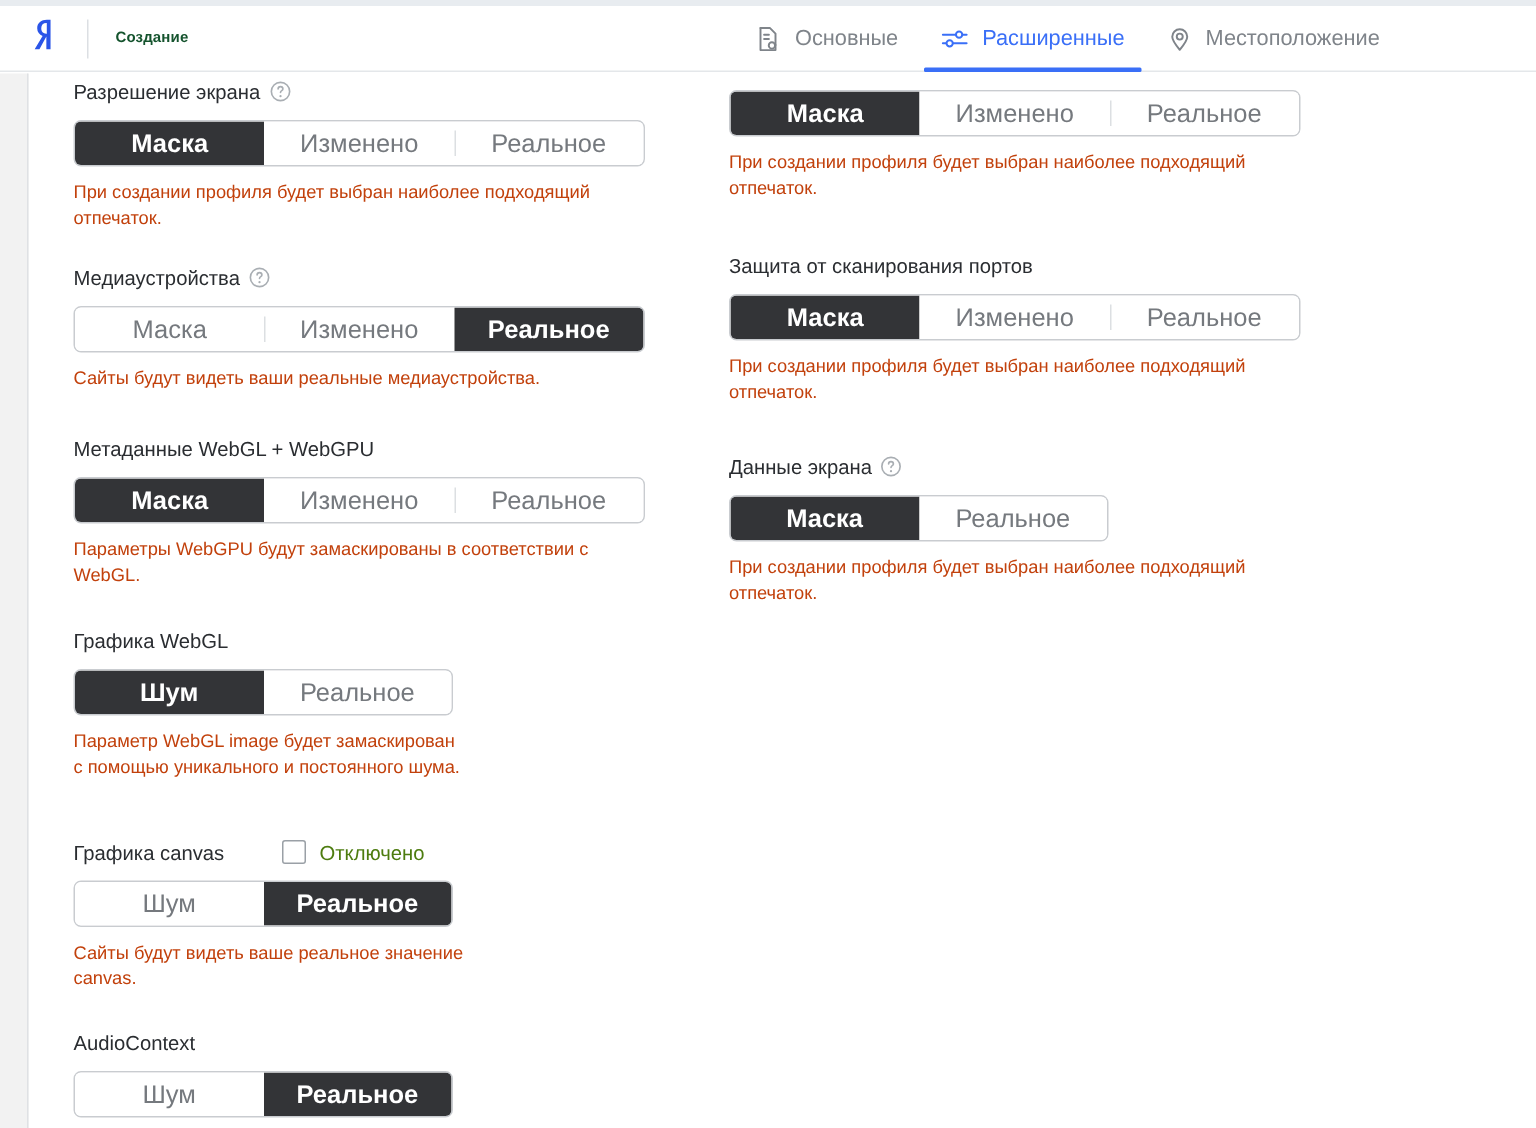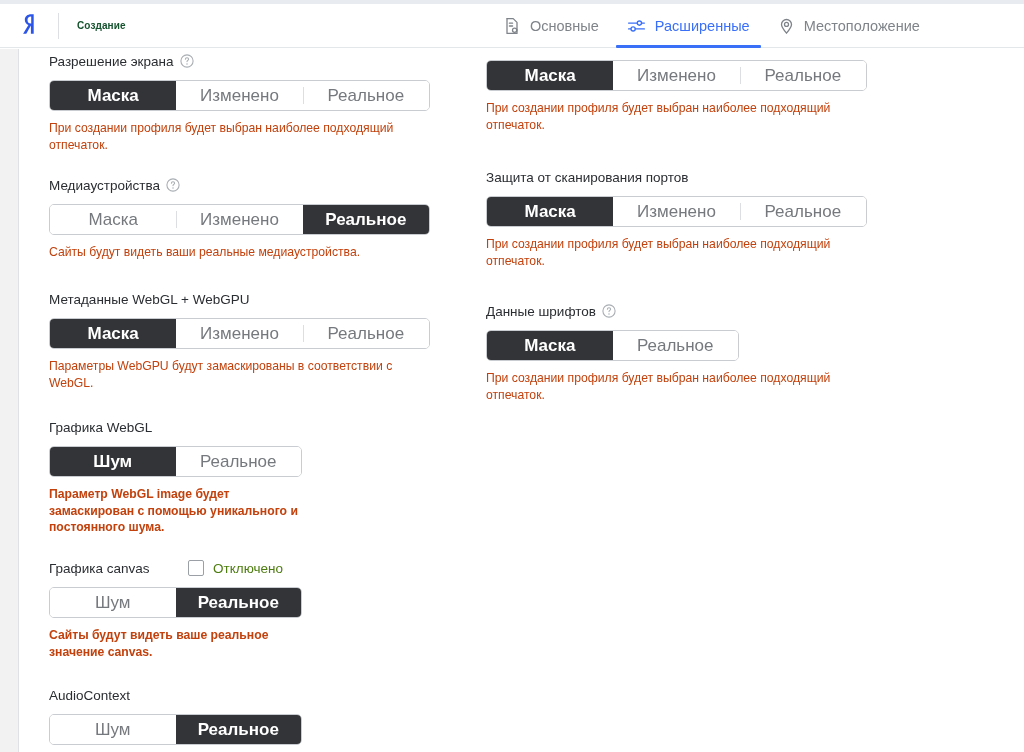--- a/index.html
+++ b/index.html
@@ -208,21 +208,21 @@
   .seg-opt.sel + .seg-opt::before,
   .seg-opt.sel::before { background: transparent; }
 
   .desc {
     margin-top: 9px;
     font-size: 12.2px;
     line-height: 16.5px;
     color: #c2410c;
     max-width: 380px;
   }
-  .desc.narrow { max-width: 262px; font-weight: bold; }
+  .desc.narrow { max-width: 262px; }
 </style>
 </head>
 <body>
 
 <div class="app">
 
   <div class="top-strip"></div>
 
   <div class="header">
 
@@ -378,21 +378,21 @@
           </div>
           <div class="seg seg-3">
             <div class="seg-opt sel">Маска</div>
             <div class="seg-opt">Изменено</div>
             <div class="seg-opt">Реальное</div>
           </div>
           <div class="desc">При создании профиля будет выбран наиболее подходящий отпечаток.</div>
         </div>
         <div class="group" style="position: absolute; top: 252px; left: 0px;">
           <div class="group-head">
-            <span class="group-title">Данные шрифтов</span>
+            <span class="group-title">Данные экрана</span>
             <span class="help-icon">
               <svg width="14" height="14" viewBox="0 0 14 14" fill="none" stroke="#a9aeb3" stroke-width="1.1">
                 <circle cx="7" cy="7" r="6.1"></circle>
                 <path d="M5.4 5.3c0-.9.7-1.6 1.6-1.6s1.6.7 1.6 1.6c0 1.1-1.6 1.1-1.6 2.3" stroke-linecap="round"></path>
                 <circle cx="7" cy="10.1" r=".75" fill="#a9aeb3" stroke="none"></circle>
               </svg>
             </span>
           </div>
           <div class="seg seg-2">
             <div class="seg-opt sel">Маска</div>

